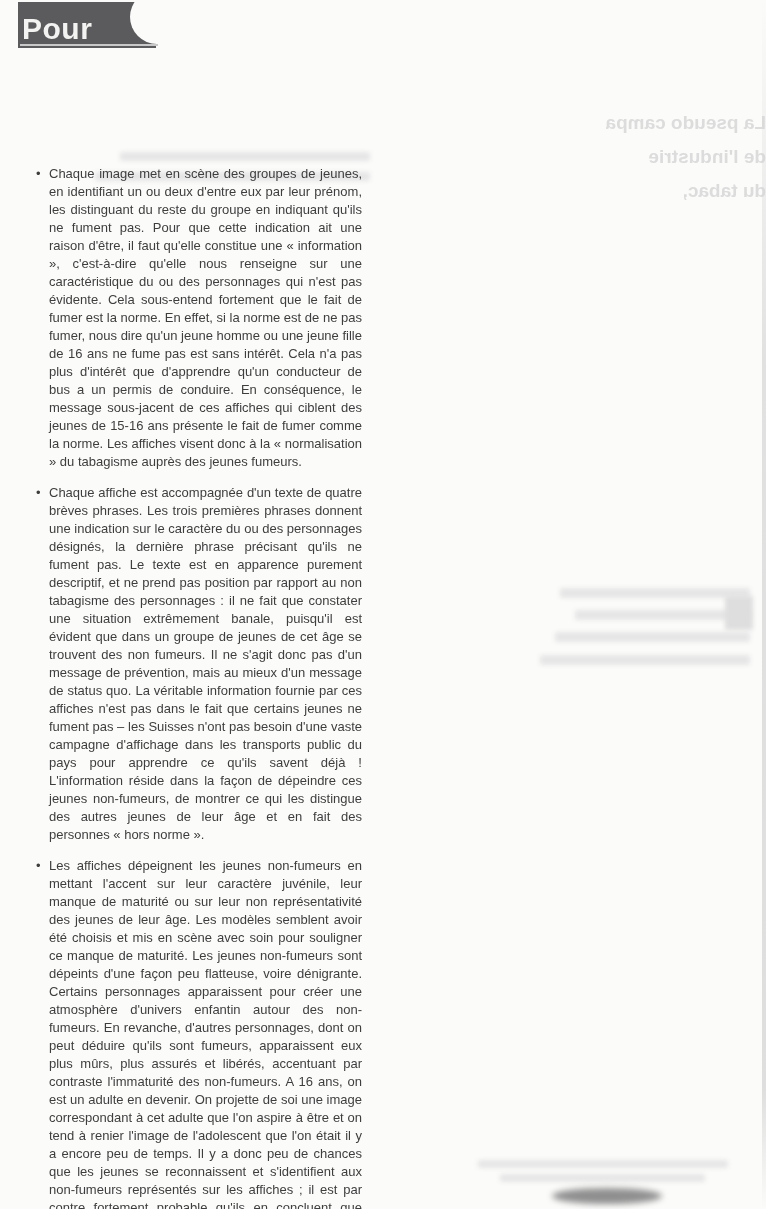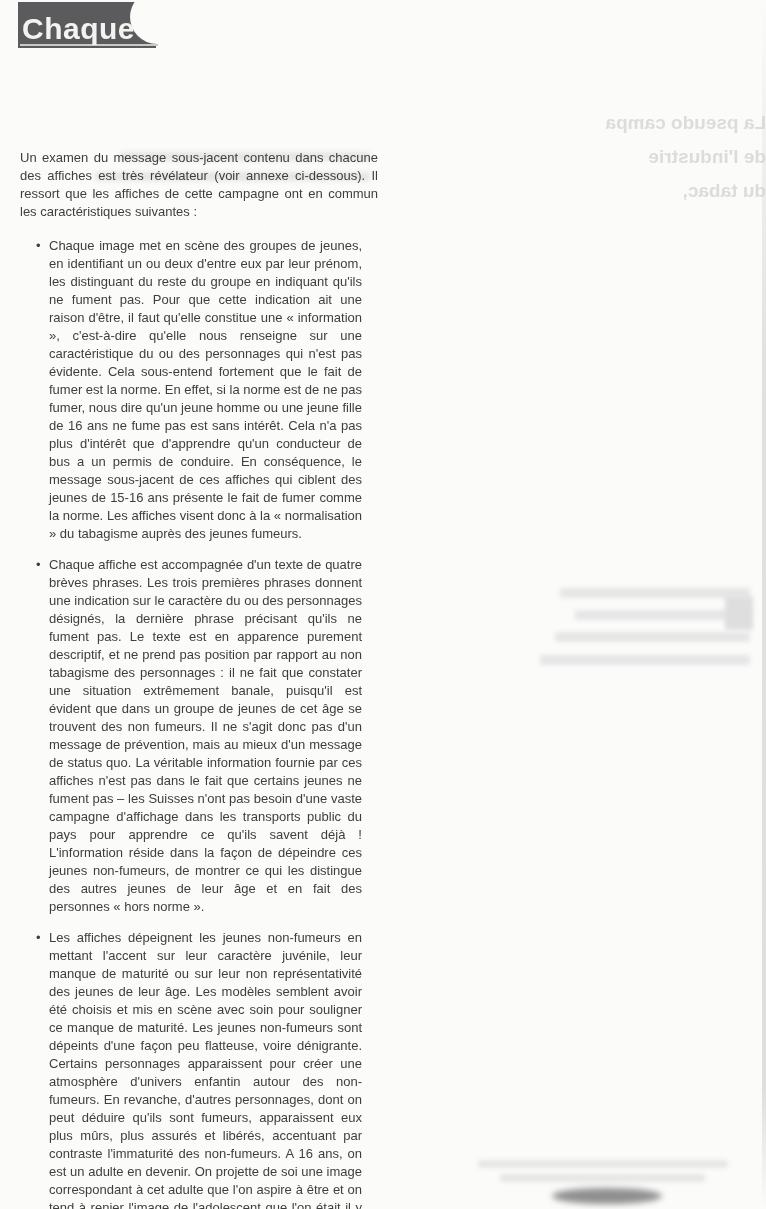--- a/index.html
+++ b/index.html
@@ -106,23 +106,22 @@
 <div class="artifact-bar" style="left:540px; top:655px; width:210px; height:10px;"></div>
 <div class="artifact-bar" style="left:725px; top:596px; width:28px;  height:34px; background:#dedede;"></div>
 <div class="artifact-bar" style="left:478px; top:1160px; width:250px; height:8px;"></div>
 <div class="artifact-bar" style="left:500px; top:1174px; width:205px; height:8px;"></div>
 <div class="smudge"></div>
 <div class="edge-strip"></div>
 
 <div class="header-block content">
   <div class="header-cutout"></div>
   <div class="header-underline"></div>
-  <div class="header-title">Chaque</div>
+  <div class="header-title">Pour</div>
 </div>
 
 <div class="column col-left content">
-  <p class="para">Un examen du message sous-jacent contenu dans chacune des affiches est très révélateur (voir annexe ci-dessous). Il ressort que les affiches de cette campagne ont en commun les caractéristiques suivantes :</p>
   <ul class="bullets">
     <li class="bullet">Chaque image met en scène des groupes de jeunes, en identifiant un ou deux d'entre eux par leur prénom, les distinguant du reste du groupe en indiquant qu'ils ne fument pas. Pour que cette indication ait une raison d'être, il faut qu'elle constitue une « information », c'est-à-dire qu'elle nous renseigne sur une caractéristique du ou des personnages qui n'est pas évidente. Cela sous-entend fortement que le fait de fumer est la norme. En effet, si la norme est de ne pas fumer, nous dire qu'un jeune homme ou une jeune fille de 16 ans ne fume pas est sans intérêt. Cela n'a pas plus d'intérêt que d'apprendre qu'un conducteur de bus a un permis de conduire. En conséquence, le message sous-jacent de ces affiches qui ciblent des jeunes de 15-16 ans présente le fait de fumer comme la norme. Les affiches visent donc à la « normalisation » du tabagisme auprès des jeunes fumeurs.</li>
     <li class="bullet">Chaque affiche est accompagnée d'un texte de quatre brèves phrases. Les trois premières phrases donnent une indication sur le caractère du ou des personnages désignés, la dernière phrase précisant qu'ils ne fument pas. Le texte est en apparence purement descriptif, et ne prend pas position par rapport au non tabagisme des personnages : il ne fait que constater une situation extrêmement banale, puisqu'il est évident que dans un groupe de jeunes de cet âge se trouvent des non fumeurs. Il ne s'agit donc pas d'un message de prévention, mais au mieux d'un message de status quo. La véritable information fournie par ces affiches n'est pas dans le fait que certains jeunes ne fument pas – les Suisses n'ont pas besoin d'une vaste campagne d'affichage dans les transports public du pays pour apprendre ce qu'ils savent déjà ! L'information réside dans la façon de dépeindre ces jeunes non-fumeurs, de montrer ce qui les distingue des autres jeunes de leur âge et en fait des personnes « hors norme ».</li>
     <li class="bullet">Les affiches dépeignent les jeunes non-fumeurs en mettant l'accent sur leur caractère juvénile, leur manque de maturité ou sur leur non représentativité des jeunes de leur âge. Les modèles semblent avoir été choisis et mis en scène avec soin pour souligner ce manque de maturité. Les jeunes non-fumeurs sont dépeints d'une façon peu flatteuse, voire dénigrante. Certains personnages apparaissent pour créer une atmosphère d'univers enfantin autour des non-fumeurs. En revanche, d'autres personnages, dont on peut déduire qu'ils sont fumeurs, apparaissent eux plus mûrs, plus assurés et libérés, accentuant par contraste l'immaturité des non-fumeurs. A 16 ans, on est un adulte en devenir. On projette de soi une image correspondant à cet adulte que l'on aspire à être et on tend à renier l'image de l'adolescent que l'on était il y a encore peu de temps. Il y a donc peu de chances que les jeunes se reconnaissent et s'identifient aux non-fumeurs représentés sur les affiches ; il est par contre fortement probable qu'ils en concluent que fumer</li>
   </ul>
 </div>
 
 </body></html>

